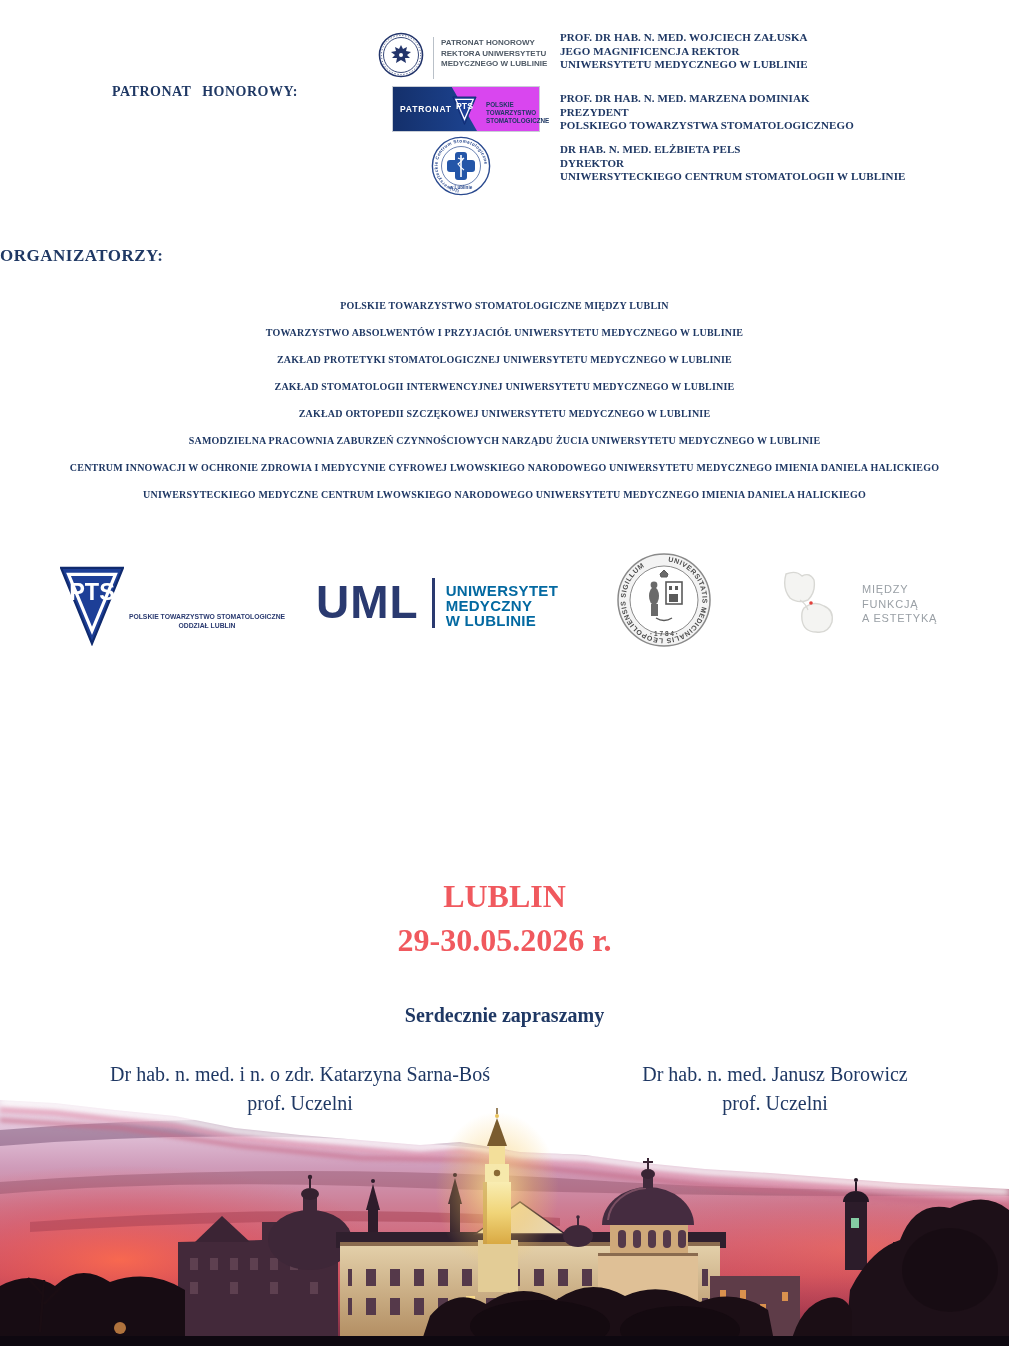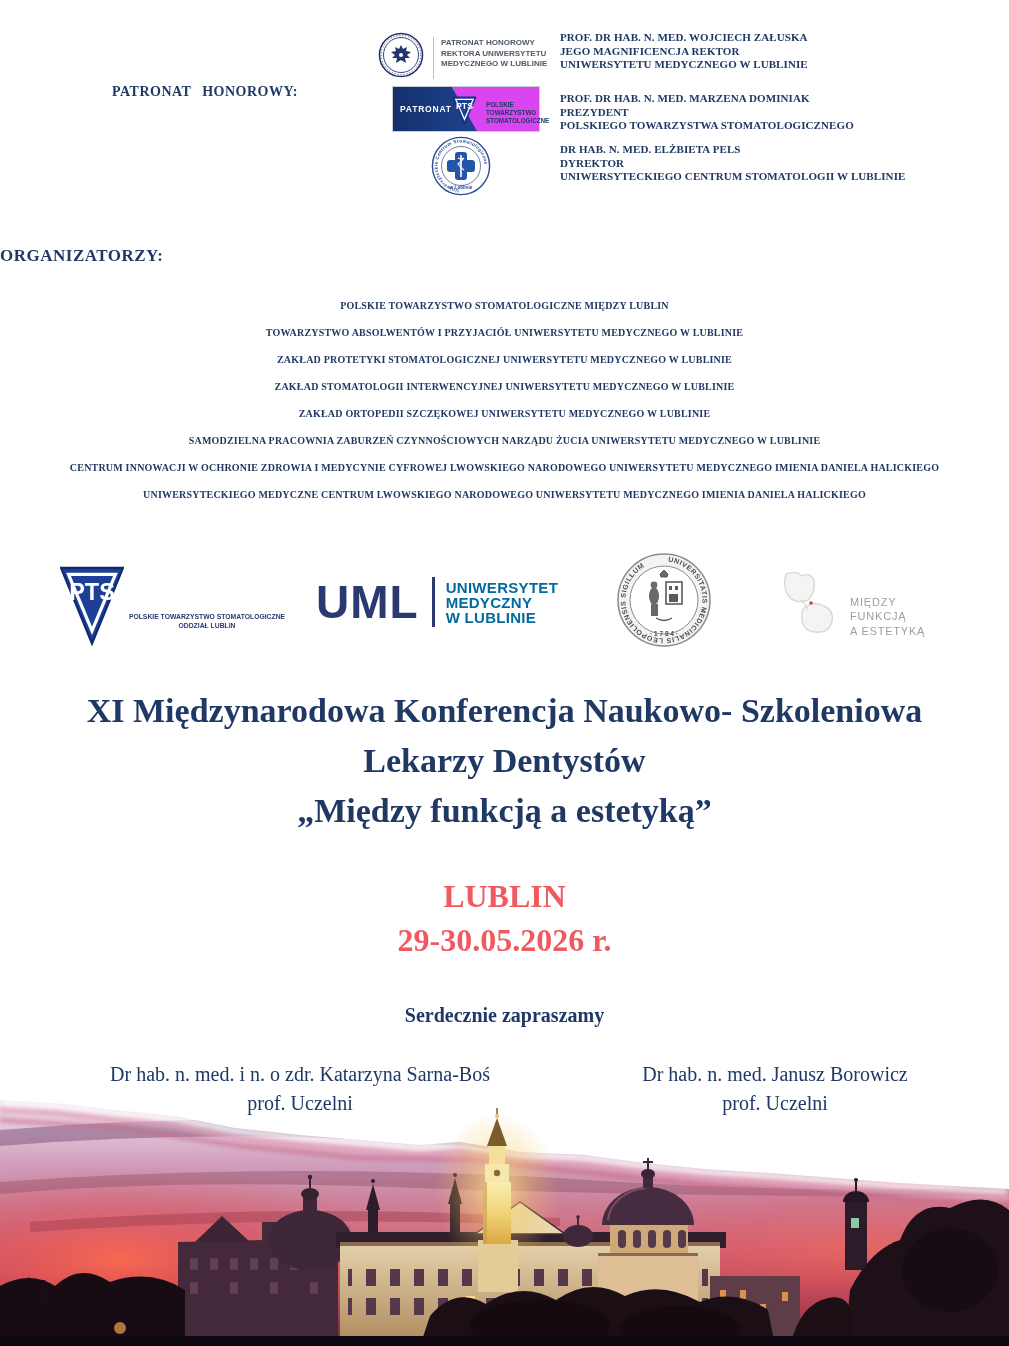--- a/index.html
+++ b/index.html
@@ -26,26 +26,26 @@
   .ucs-badge{left:431px;top:136px;}
 
   
   .org-heading{left:0;top:246px;width:1009px;text-align:left;font-size:17px;font-weight:bold;letter-spacing:.5px;}
   .org-list{left:0;top:292px;width:1009px;text-align:center;}
   .org-list div{font-size:10px;font-weight:bold;line-height:27px;letter-spacing:.2px;}
 
   
   .pts-logo{left:60px;top:556px;}
   .pts-caption{left:112px;top:612px;width:190px;text-align:center;font-size:6.8px;line-height:9px;color:#2a3a70;font-weight:bold;}
-  .uml-logo{left:316px;top:576px;display:flex;align-items:center;}
+  .uml-logo{left:316px;top:576px;display:flex;align-items:flex-end;}
   .uml-mark{font-size:46px;font-weight:bold;color:#2a3a70;letter-spacing:1px;line-height:52px;}
   .uml-bar{width:3px;height:50px;background:#2a3a70;margin:0 11px 0 13px;}
   .uml-text div{font-size:15px;line-height:15px;font-weight:bold;color:#0369a1;letter-spacing:.3px;}
   .lviv-seal{left:616px;top:552px;}
-  .mfe-logo{left:780px;top:570px;display:flex;align-items:flex-end;}
+  .mfe-logo{left:780px;top:570px;display:flex;align-items:center;gap:12px;}
   .mfe-text div{font-size:11px;line-height:14.5px;color:#9aa0a6;letter-spacing:.8px;}
 
   
   .main-title{left:0;top:686px;width:1009px;text-align:center;font-size:34px;font-weight:bold;line-height:50px;}
   .event-block{left:0;top:874px;width:1009px;text-align:center;color:#f0595e;font-weight:bold;font-size:32px;line-height:44px;}
   .invite{left:0;top:1004px;width:1009px;text-align:center;font-size:20px;font-weight:bold;}
   .sig{top:1060px;text-align:center;font-size:20px;font-weight:normal;line-height:29px;z-index:3;}
   .sig-left{left:30px;width:540px;}
   .sig-right{left:555px;width:440px;}
 
@@ -184,25 +184,20 @@
       <path d="M20,30 q6,4 8,10" fill="none" stroke="#d8d8d4" stroke-width="1.2"></path>
       <circle cx="31" cy="33" r="1.8" fill="#e2413c"></circle>
     </svg>
     <div class="mfe-text" style="margin-left:12px">
       <div>MIĘDZY</div>
       <div>FUNKCJĄ</div>
       <div>A ESTETYKĄ</div>
     </div>
   </div>
 
-  <div class="abs main-title">
-    <div>XI Międzynarodowa Konferencja Naukowo- Szkoleniowa</div>
-    <div>Lekarzy Dentystów</div>
-    <div>„Między funkcją a estetyką”</div>
-  </div>
 
   <div class="abs event-block">
     <div>LUBLIN</div>
     <div>29-30.05.2026 r.</div>
   </div>
 
   <div class="abs invite">Serdecznie zapraszamy</div>
 
   <div class="abs sig sig-left">
     <div>Dr hab. n. med. i n. o zdr. Katarzyna Sarna-Boś</div>

